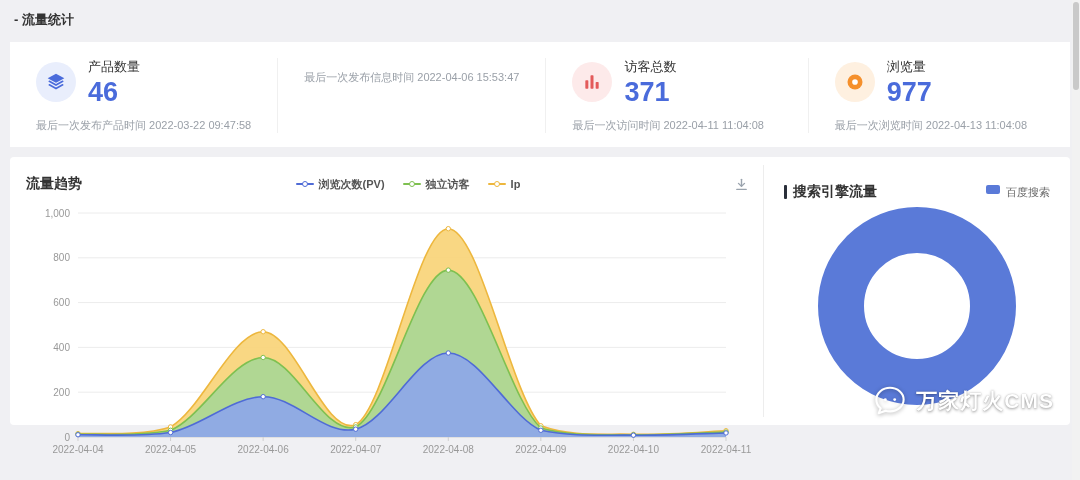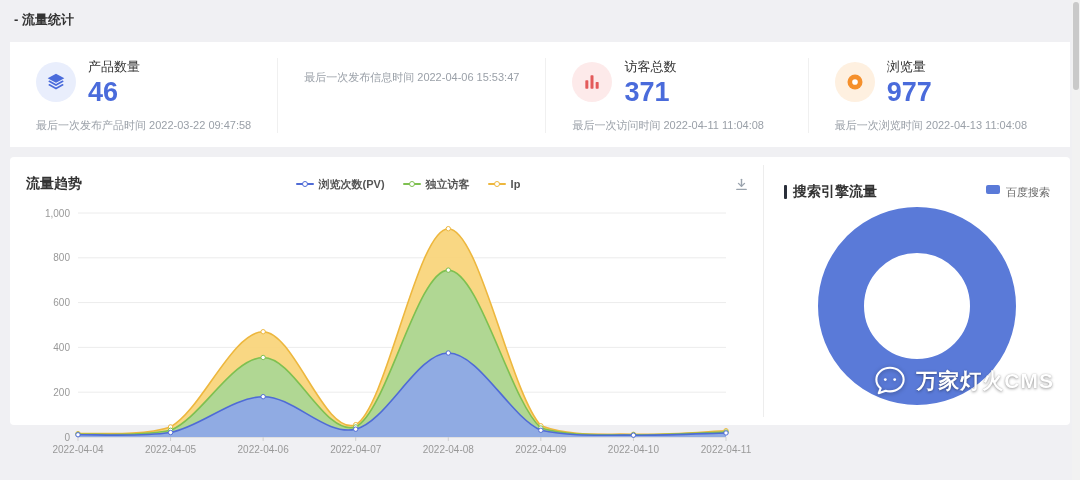--- a/index.html
+++ b/index.html
@@ -46,21 +46,21 @@
   .right-chart { flex:1; padding:26px 20px 0; display:flex; flex-direction:column; }
   .right-header { display:flex; align-items:center; justify-content:space-between; }
   .right-title { display:flex; align-items:center; gap:6px; }
   .title-bar { width:3px; height:14px; background:#2a2f3a; border-radius:1px; }
   .right-title-text { font-size:14px; font-weight:700; color:#333; }
   .donut-legend { display:flex; align-items:flex-start; gap:6px; cursor:pointer; }
   .donut-chip { width:14px; height:9px; border-radius:2px; background:#5a7ad8; }
   .donut-label { font-size:11px; color:#666; }
   .donut-wrap { flex:1; display:flex; align-items:center; justify-content:center; padding-bottom:14px; }
 
-  .watermark { position:absolute; right:16px; bottom:28px; display:flex; align-items:center; gap:9px; pointer-events:none; }
+  .watermark { position:absolute; right:16px; bottom:8px; display:flex; align-items:center; gap:9px; pointer-events:none; }
   .wm-icon { filter:drop-shadow(0 1px 2px rgba(0,0,0,.35)); }
   .watermark-text {
     font-size:21px; font-weight:700; color:#fff; letter-spacing:1px;
     text-shadow:0 1px 3px rgba(0,0,0,.38), 0 0 1px rgba(0,0,0,.25);
   }
 
   .scrollbar { position:absolute; right:0; top:0; width:8px; height:480px; background:#f2f2f2; }
   .scroll-thumb { position:absolute; top:2px; right:1px; width:6px; height:88px; border-radius:3px; background:#c9c9c9; }
 </style>
 </head>

